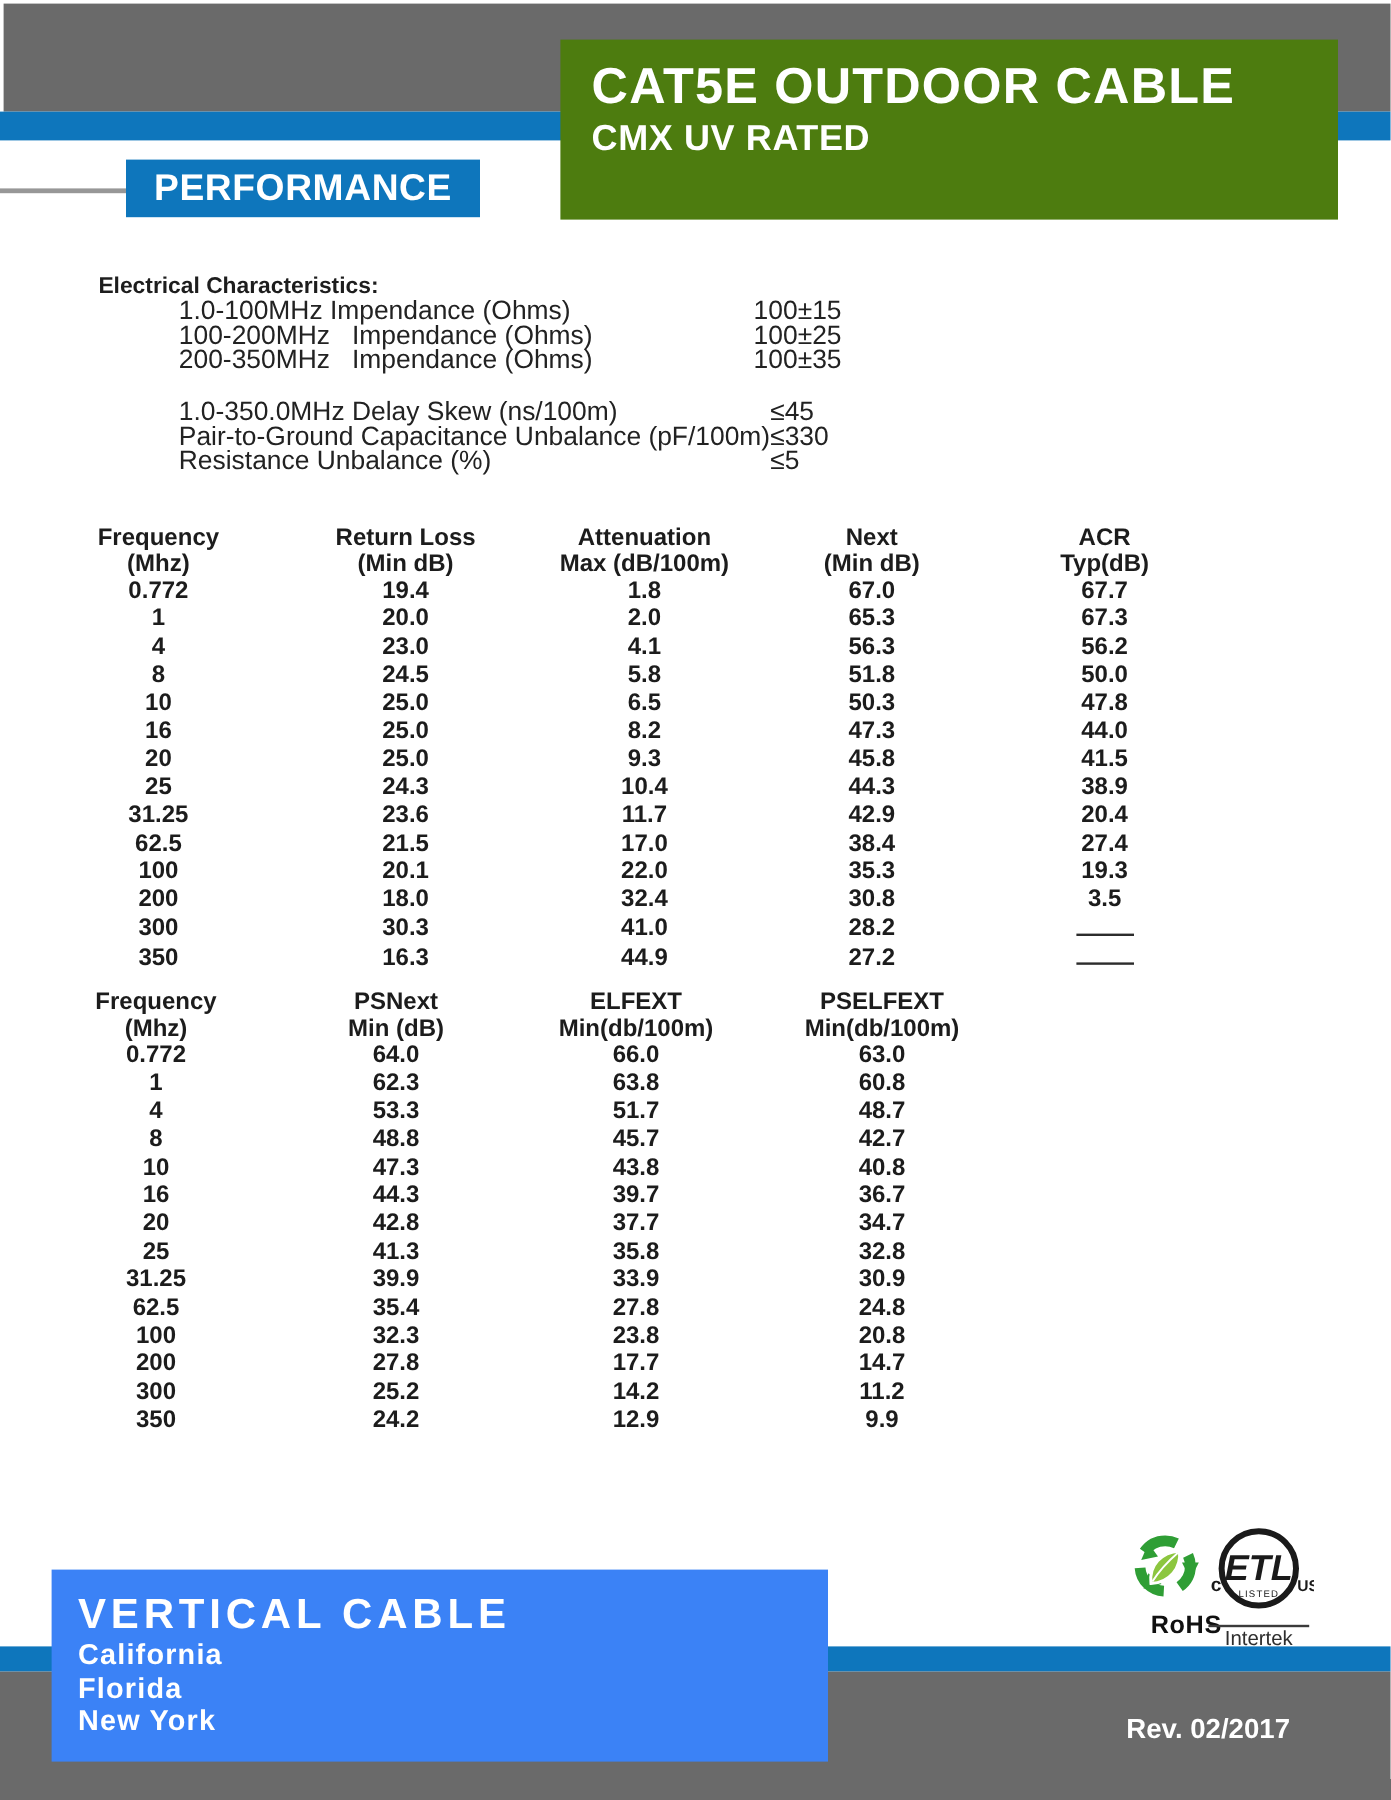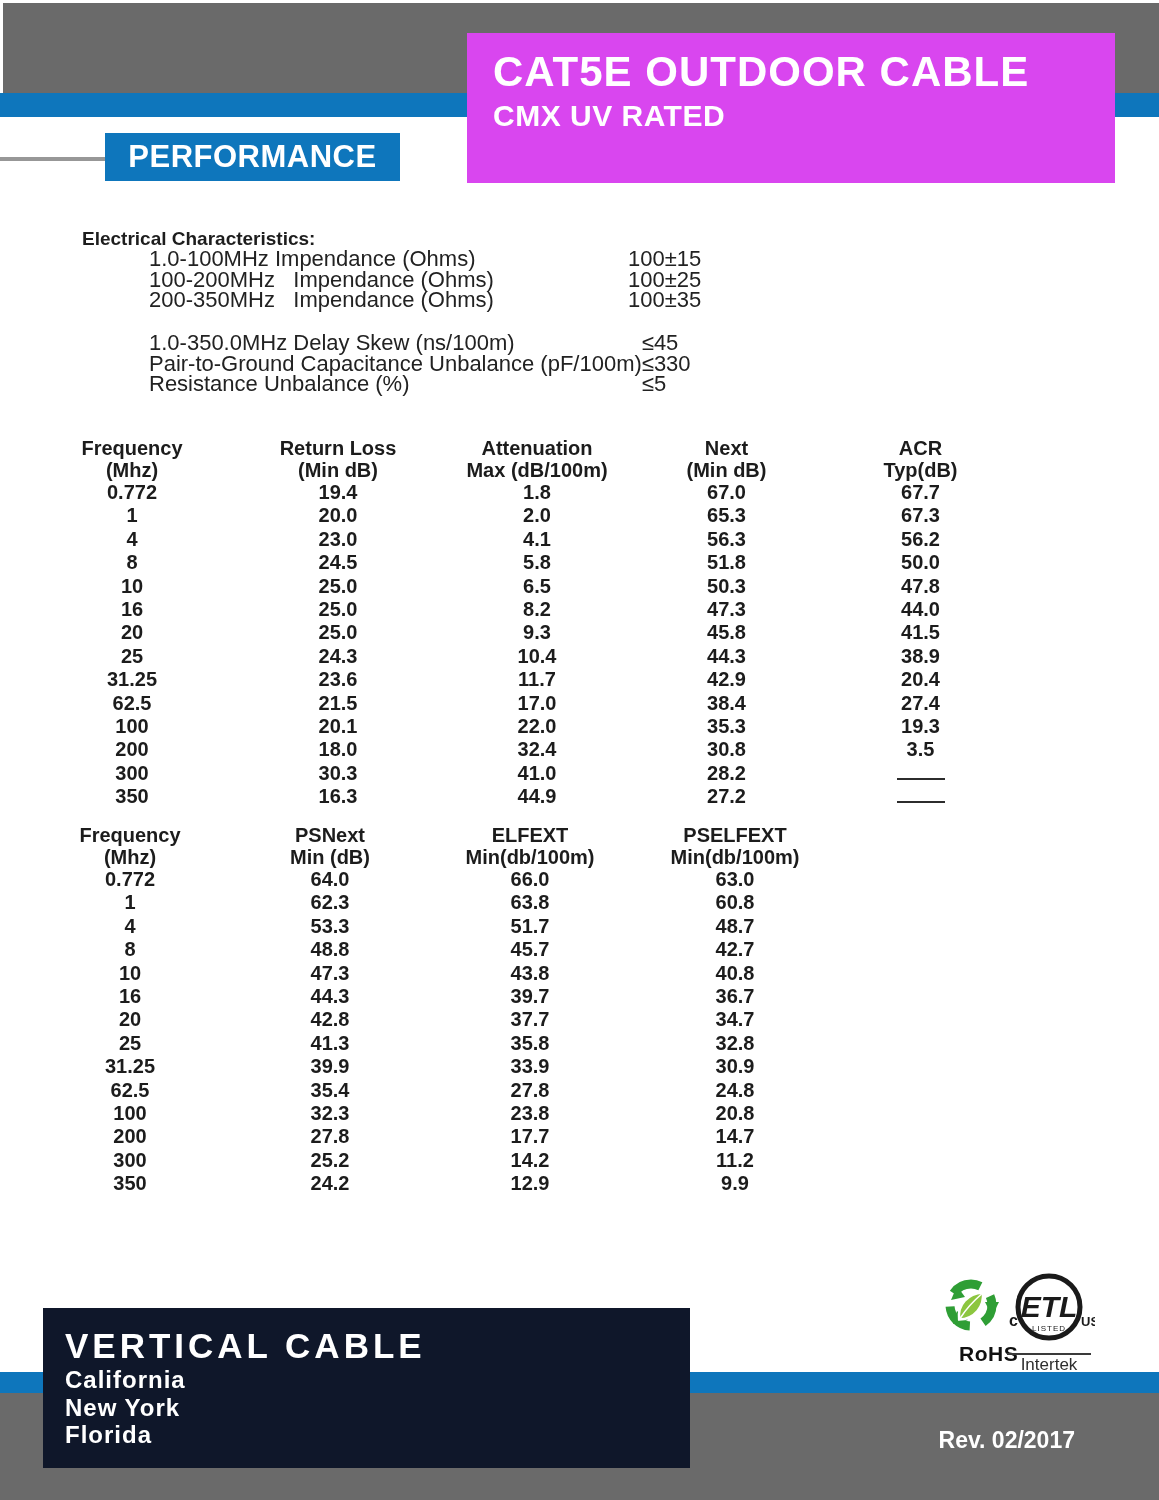--- a/index.html
+++ b/index.html
@@ -2,21 +2,21 @@
 <html><head>
 <meta charset="utf-8">
 <style>
   html,body{margin:0;padding:0;background:#fff;}
   .page{position:relative;width:1159px;height:1500px;background:#ffffff;
         font-family:"Liberation Sans",sans-serif;color:#1d1d1d;overflow:hidden;}
 
   
   .top-gray-band{position:absolute;left:3px;top:3px;right:0;height:90px;background:#6a6a6a;}
   .top-blue-stripe{position:absolute;left:0;top:93px;width:100%;height:24px;background:#0e76bc;}
-  .title-box{position:absolute;left:467px;top:33px;width:648px;height:150px;background:#d946ef;
+  .title-box{position:absolute;left:467px;top:33px;width:648px;height:150px;background:#4d7c0f;
              color:#fff;padding:15px 0 0 26px;box-sizing:border-box;}
   .title{font-size:42px;font-weight:bold;letter-spacing:1px;line-height:48px;}
   .subtitle{font-size:30px;font-weight:bold;letter-spacing:.5px;margin-top:3px;}
   .perf-line{position:absolute;left:0;top:157px;width:105px;height:4px;background:#979797;}
   .perf-box{position:absolute;left:105px;top:133px;width:295px;height:48px;background:#0e76bc;
             color:#fff;display:flex;align-items:center;justify-content:center;
             font-size:31px;font-weight:bold;letter-spacing:.5px;}
 
   
   .ec-heading{position:absolute;left:82px;top:228px;font-size:19px;font-weight:bold;}
@@ -32,21 +32,21 @@
   .data-table th{font-size:20px;font-weight:bold;padding:0;vertical-align:top;}
   .data-table th div{line-height:22px;}
   .data-table td{font-size:20px;font-weight:bold;line-height:23.4px;padding:0;}
   .t1{top:437px;left:30px;width:990px;}
   .t2{top:824px;left:30px;width:810px;}
   .blank-rule{display:inline-block;width:48px;height:16px;border-bottom:2px solid #2c2c2c;}
 
   
   .footer-blue-stripe{position:absolute;left:0;top:1372px;width:100%;height:21px;background:#0e76bc;}
   .footer-gray-band{position:absolute;left:0;top:1393px;width:100%;height:107px;background:#6a6a6a;}
-  .footer-blue-box{position:absolute;left:43px;top:1308px;width:647px;height:160px;background:#0f172a;
+  .footer-blue-box{position:absolute;left:43px;top:1308px;width:647px;height:160px;background:#3b82f6;
                    color:#fff;padding:18px 0 0 22px;box-sizing:border-box;}
   .company{font-size:35px;font-weight:bold;letter-spacing:4px;line-height:40px;}
   .loc{font-size:24px;font-weight:bold;letter-spacing:1px;line-height:27.5px;}
   .loc:first-of-type{margin-top:3px;}
   .rev{position:absolute;left:915px;top:1427px;width:160px;font-size:23px;font-weight:bold;
        color:#fff;text-align:right;}
 
   
   .rohs{position:absolute;left:938px;top:1276px;width:66px;text-align:center;}
   .rohs-label{font-size:21px;font-weight:bold;color:#101010;letter-spacing:.5px;margin-top:-2px;margin-left:21px;}
@@ -354,22 +354,22 @@
         </tr>
       </tbody>
   </table>
 
   <div class="footer-blue-stripe"></div>
   <div class="footer-gray-band"></div>
 
   <div class="footer-blue-box">
     <div class="company">VERTICAL CABLE</div>
     <div class="loc">California</div>
+    <div class="loc">Florida</div>
     <div class="loc">New York</div>
-    <div class="loc">Florida</div>
   </div>
 
   <div class="rohs">
     <svg width="64" height="64" viewBox="0 0 64 64">
       <circle cx="32" cy="29" r="21" fill="none" stroke="#2f9e35" stroke-width="9" stroke-dasharray="30 14" stroke-dashoffset="10"></circle>
       <g fill="#2f9e35">
         <polygon points="46,26 60,26 53,40"></polygon>
         <polygon points="18,10 26,21 12,24"></polygon>
         <polygon points="14,48 18,35 29,44"></polygon>
       </g>

